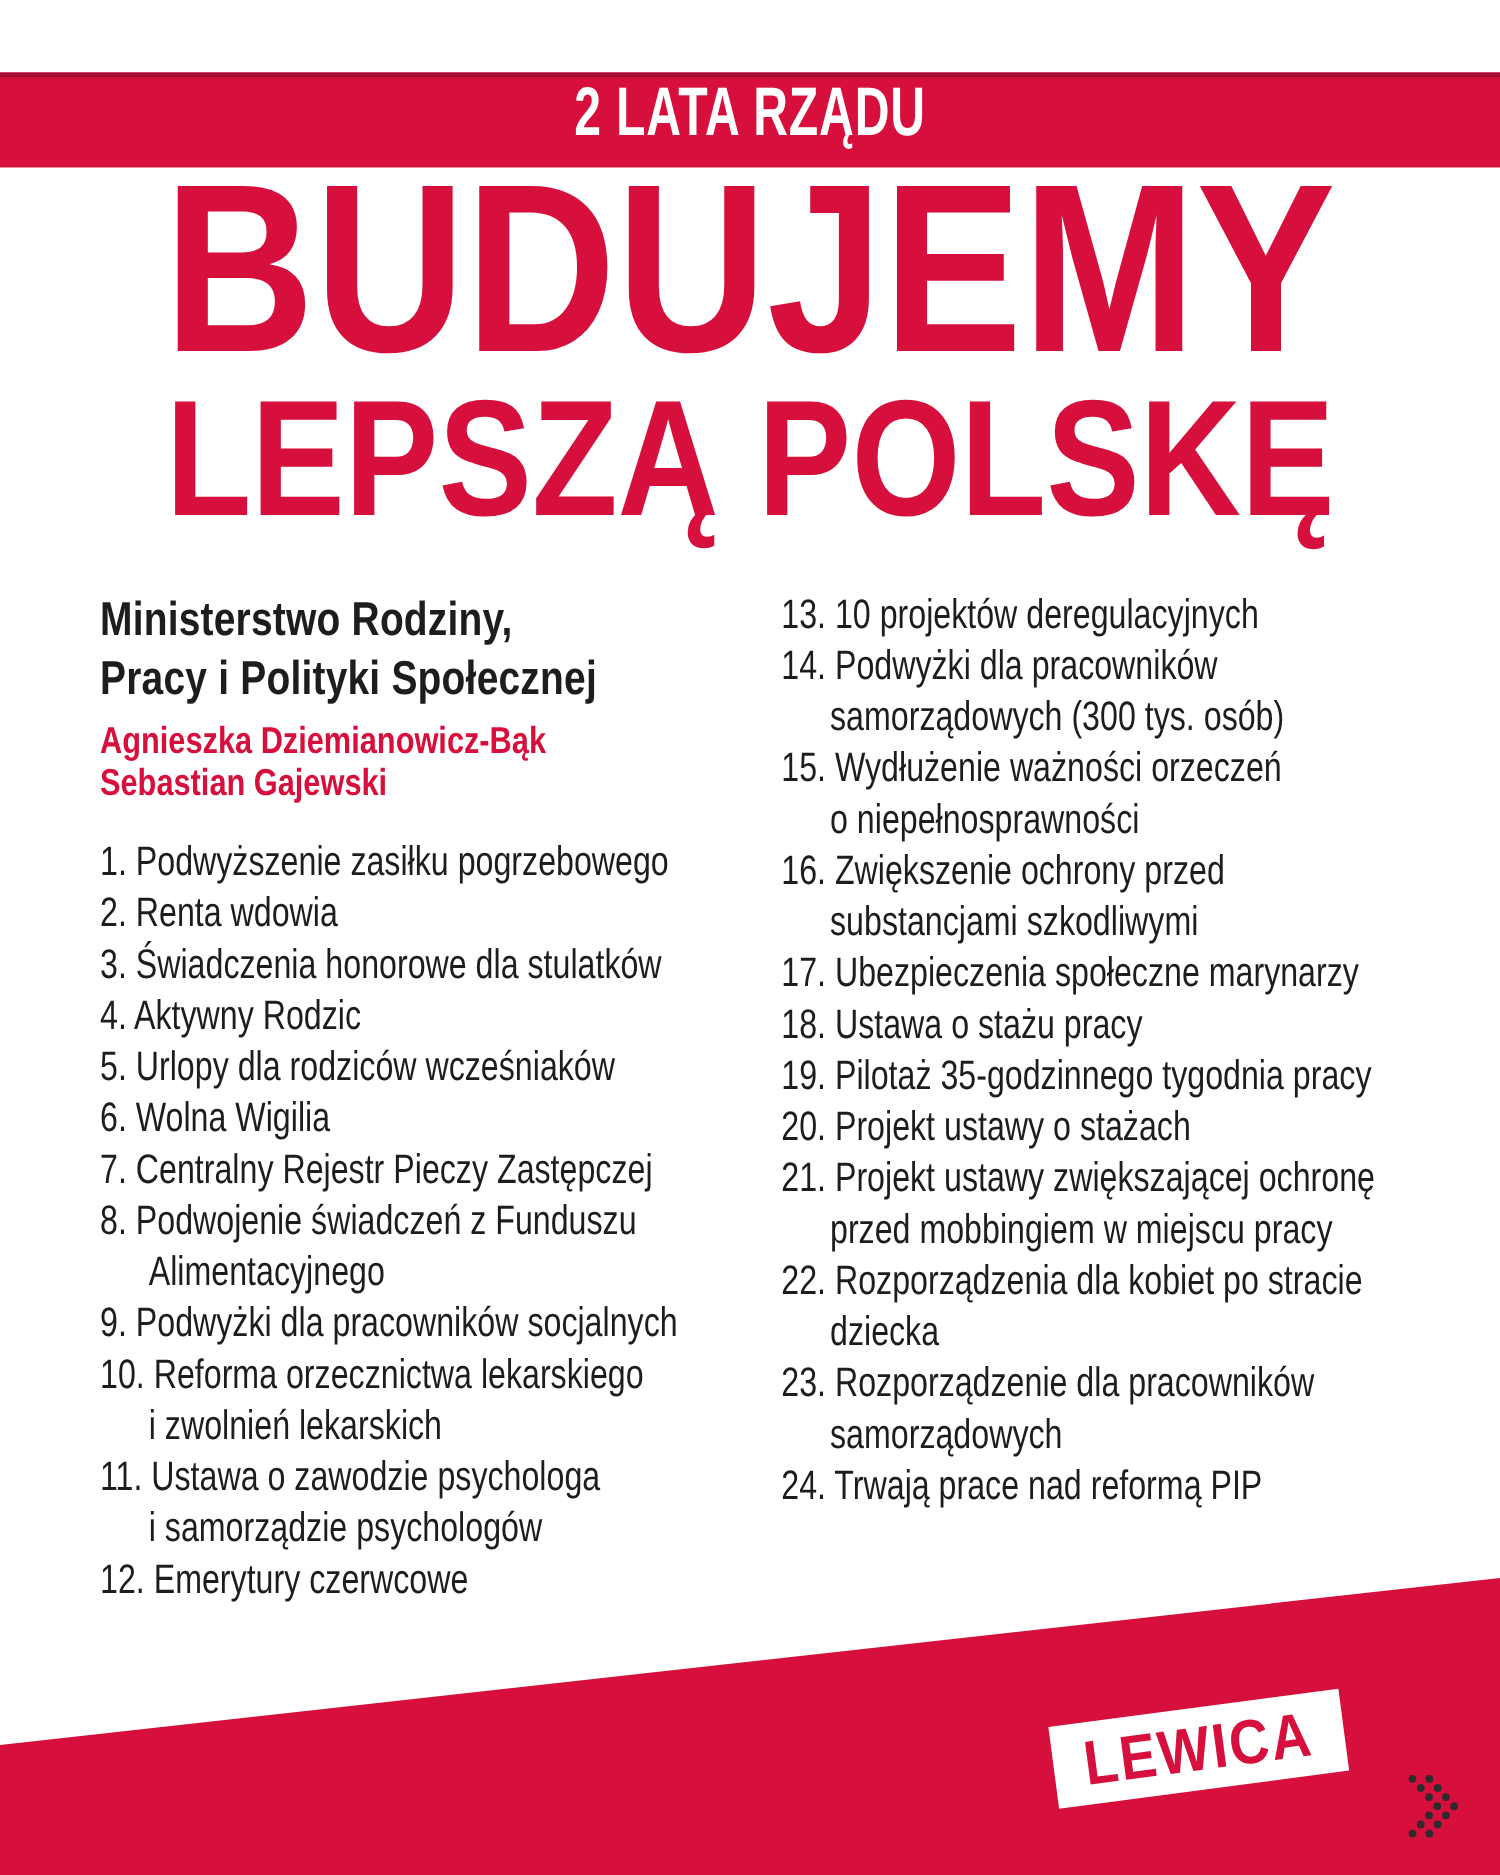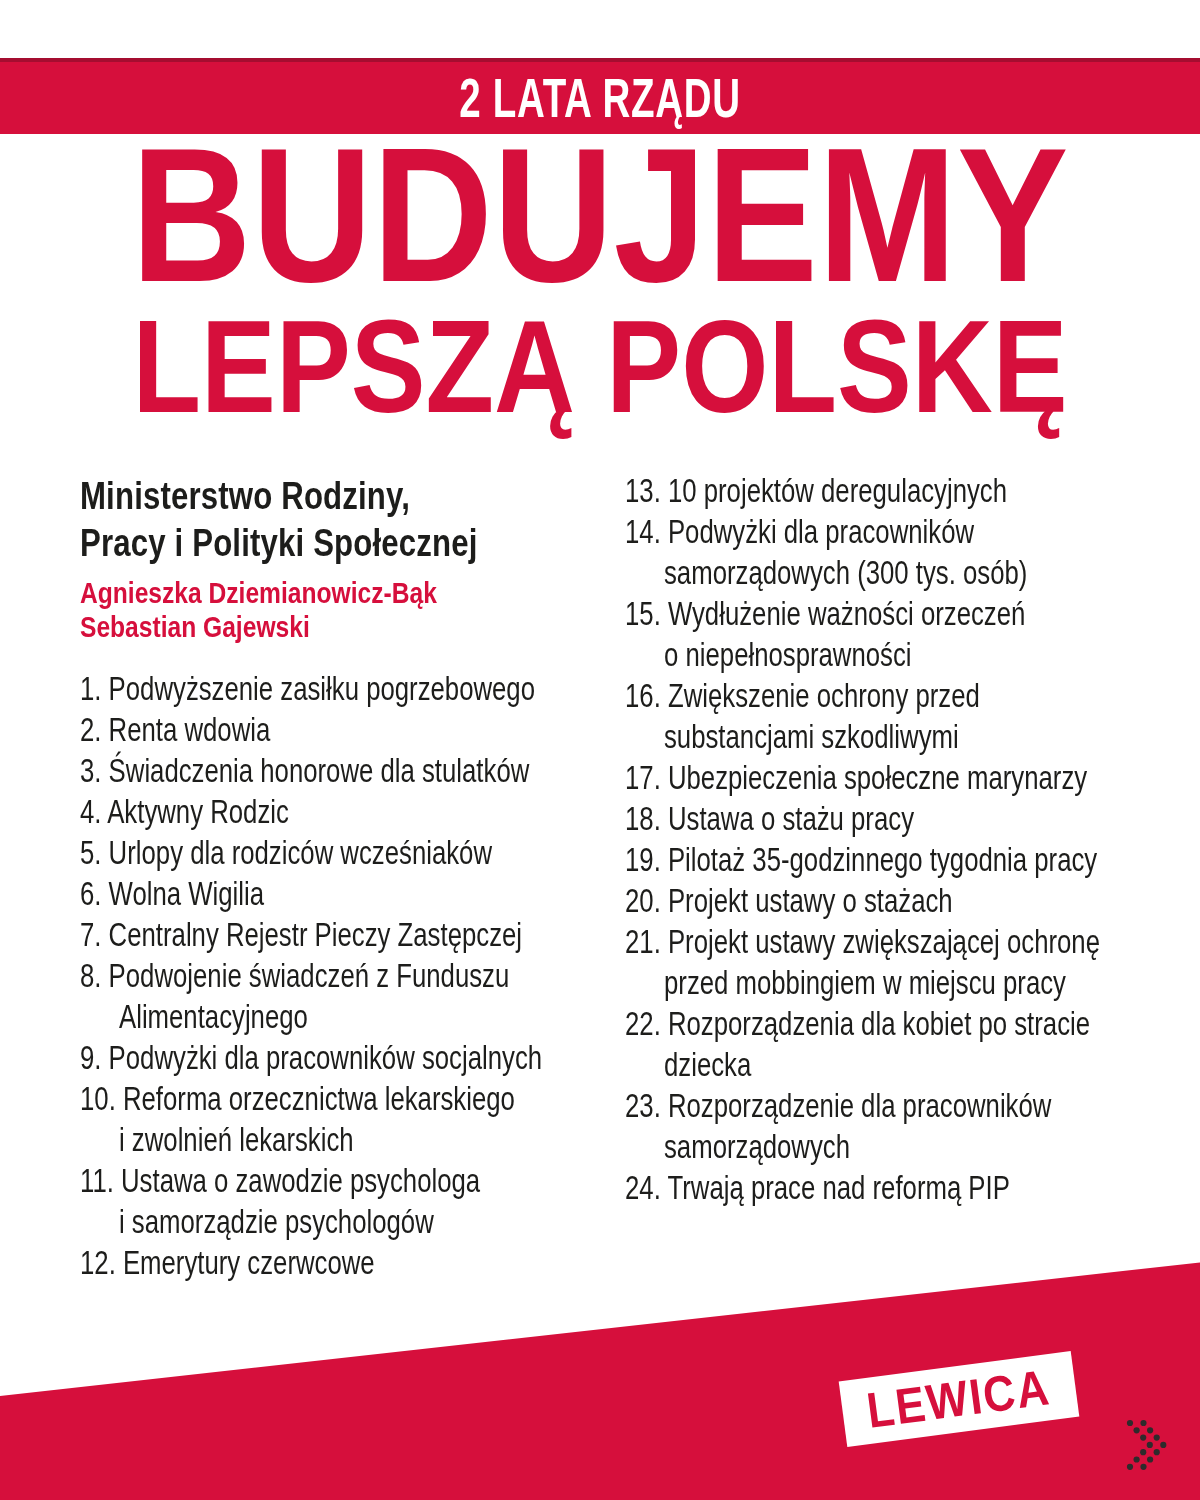--- a/index.html
+++ b/index.html
@@ -7,21 +7,21 @@
   body { margin:0; background:#e8e8e8; font-family:"Liberation Sans", sans-serif; }
   .page {
     position:relative; width:1200px; height:1500px; margin:0 auto;
     background:var(--white); overflow:hidden;
   }
 
   
   .top-banner {
     position:absolute; left:0; top:58px; width:1200px; height:76px;
     background:var(--red); border-top:4px solid var(--red_dark);
-    display:flex; align-items:center; justify-content:center;
+    display:flex; align-items:flex-start; justify-content:center;
   }
   .top-banner .label {
     color:var(--white); font-weight:bold; font-size:55px; line-height:1;
     letter-spacing:1px; white-space:nowrap; display:inline-block; transform:scaleX(0.70);
   }
 
   
   .hl {
     position:absolute; left:0; width:1200px; text-align:center;
     color:var(--red); font-weight:bold; line-height:1; white-space:nowrap;

